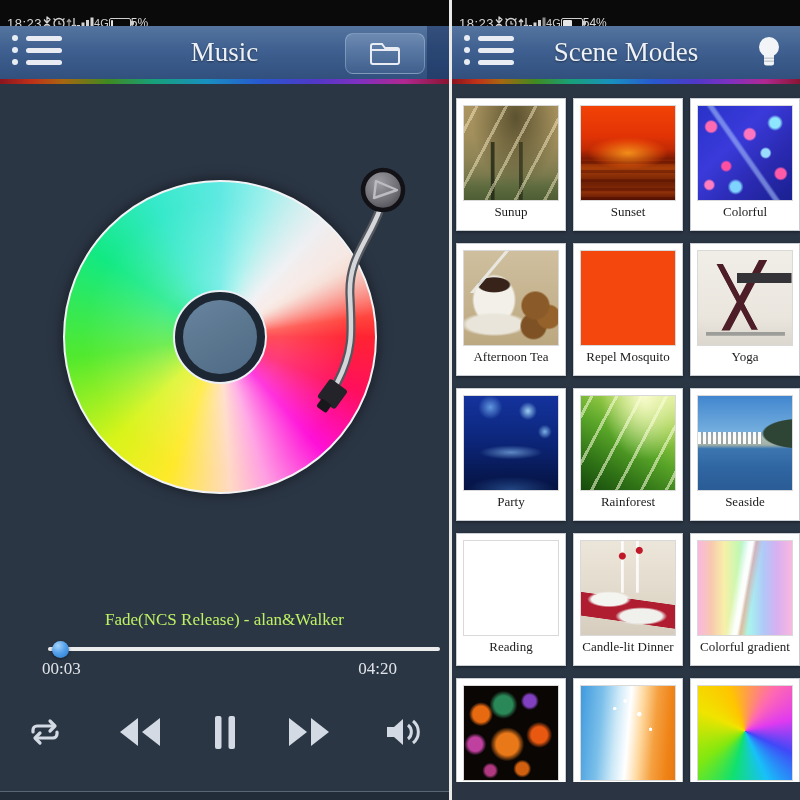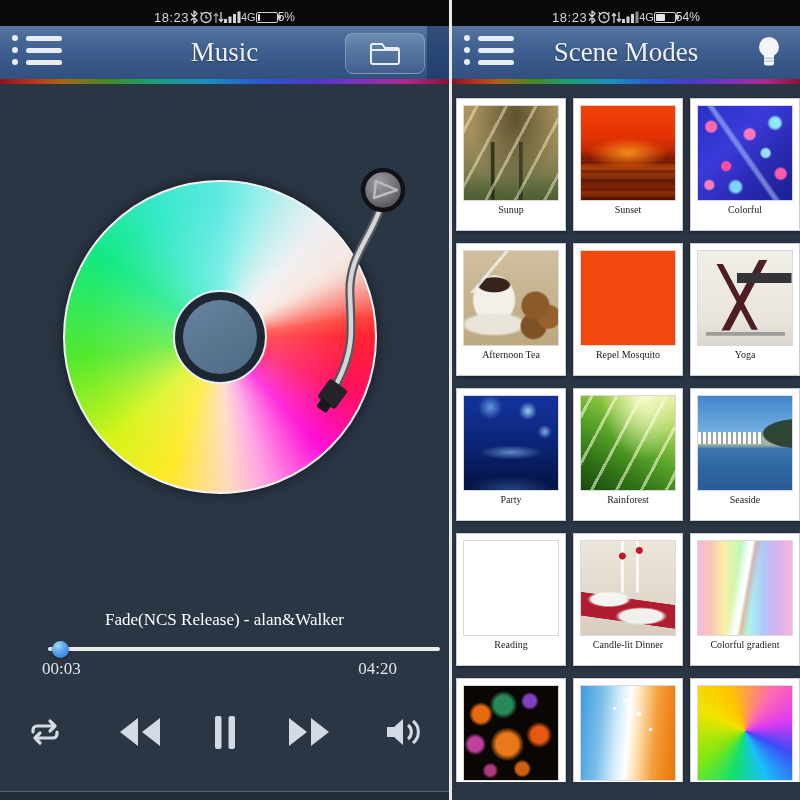--- a/index.html
+++ b/index.html
@@ -5,21 +5,21 @@
   html,body{margin:0;padding:0;background:#000;}
   .stage{position:relative;width:800px;height:800px;overflow:hidden;background:#000;
          font-family:"Liberation Sans",sans-serif;}
   .panel{position:absolute;top:0;height:800px;overflow:hidden;}
   .panel.left{left:0;width:449px;background:#2b3645;}
   .panel.right{left:452px;width:348px;background:#2b3645;}
   .divider{position:absolute;top:0;left:449px;width:3px;height:800px;background:#e9e9e9;z-index:30;}
 
   
   .statusbar{position:absolute;top:0;left:0;right:0;height:26px;background:#0a0a0a;
-             display:flex;align-items:center;justify-content:center;padding:4px 7px;
+             display:flex;align-items:center;justify-content:flex-start;padding:10px 7px;
              color:#d9d9d9;font-size:13px;}
   .sb-time{letter-spacing:.5px;}
   .sb-icons{display:flex;align-items:center;gap:0;}
   .sb-icons svg{display:block;}
   .net-label{font-size:11px;color:#cfcfcf;}
   .batt{position:relative;width:22px;height:11px;border:1.5px solid #cfcfcf;border-radius:2px;
         display:inline-block;box-sizing:border-box;}
   .batt::after{content:"";position:absolute;right:-4px;top:2px;width:2.5px;height:4.5px;background:#cfcfcf;border-radius:0 1px 1px 0;}
   .batt-fill{position:absolute;left:1px;top:1px;bottom:1px;background:#e6e6e6;border-radius:1px;}
   .batt-fill.low{width:2px;}
@@ -57,41 +57,41 @@
         background:radial-gradient(circle at 50% 50%,rgba(255,255,255,.18) 0 28%,rgba(255,255,255,0) 62%);}
   .disc::after{content:"";position:absolute;inset:0;border-radius:50%;
         background:conic-gradient(from 18deg at 50% 50%,rgba(255,255,255,0) 0deg,rgba(255,255,255,.55) 38deg,rgba(255,255,255,0) 72deg);}
   .hub{position:absolute;left:173px;top:290px;width:94px;height:94px;border-radius:50%;
        background:#1d2733;border:2px solid #eceff3;box-sizing:border-box;z-index:3;}
   .hub-core{position:absolute;inset:8px;border-radius:50%;
        background:linear-gradient(150deg,#68849f 0%,#5b768f 50%,#4f6a85 100%);}
   .tonearm{position:absolute;left:0;top:0;z-index:4;pointer-events:none;}
 
   .track-title{position:absolute;top:610px;left:0;right:0;text-align:center;
-       font-family:"Liberation Serif",serif;font-size:17px;color:#ffffff;}
+       font-family:"Liberation Serif",serif;font-size:17px;color:#bef264;}
   .slider{position:absolute;top:640px;left:48px;width:392px;height:18px;cursor:pointer;}
   .slider-track{position:absolute;top:7px;left:0;right:0;height:4px;border-radius:2px;background:#ececec;}
   .slider-thumb{position:absolute;top:1px;left:calc(3% - 8px);width:17px;height:17px;border-radius:50%;
        background:radial-gradient(circle at 35% 28%,#a6d4fb 0%,#54a0ea 45%,#2478cf 100%);
        box-shadow:0 1px 3px rgba(0,0,0,.5);}
   .times{position:absolute;top:659px;left:0;right:0;display:flex;justify-content:space-between;
        padding:0 52px 0 42px;font-family:"Liberation Serif",serif;font-size:17px;color:#e0e4ea;}
   .controls{position:absolute;top:708px;left:0;right:0;height:48px;display:flex;
        align-items:center;justify-content:space-between;padding:0 26px;}
   .ctrl{display:flex;align-items:center;justify-content:center;cursor:pointer;}
   .left-bottom{position:absolute;left:0;right:0;top:791px;height:9px;background:#222c39;border-top:1px solid #5a6574;}
 
   
   .grid{position:absolute;top:84px;left:0;right:0;bottom:0;display:flex;flex-wrap:wrap;
         align-content:flex-start;gap:12px 7px;padding:14px 0 0 4px;overflow:hidden;}
   .card{width:110px;height:133px;background:#fff;border:1px solid #c9ced4;box-sizing:border-box;
         padding:6px;box-shadow:0 1px 3px rgba(0,0,0,.45);cursor:pointer;}
   .thumb{width:96px;height:96px;border:1px solid #d9d9d9;box-sizing:border-box;}
   .card-label{margin-top:3px;text-align:center;font-family:"Liberation Serif",serif;
-        font-size:10px;color:#1b1b1b;white-space:nowrap;overflow:hidden;}
+        font-size:13px;color:#1b1b1b;white-space:nowrap;overflow:hidden;}
   .right-bottom{position:absolute;left:0;right:0;top:782px;height:18px;background:#2a3442;z-index:5;}
 
   
   .s-sunup{background:
     repeating-linear-gradient(118deg,rgba(255,240,200,0) 0 10px,rgba(255,242,205,.45) 10px 13px,rgba(255,240,200,0) 13px 26px),
     radial-gradient(ellipse at 55% 12%,rgba(60,55,28,.7),rgba(60,55,28,0) 60%),
     linear-gradient(90deg,rgba(35,40,22,0) 28%,rgba(35,40,22,.85) 29% 32%,rgba(35,40,22,0) 33% 58%,rgba(35,40,22,.7) 59% 62%,rgba(35,40,22,0) 63%) 0 100%/100% 62% no-repeat,
     linear-gradient(180deg,#ab9560 0%,#a08e5c 35%,#8d8355 58%,#7d7b4e 72%,#5d6b3e 86%,#4f5d35 100%);}
   .s-sunset{background:
     radial-gradient(ellipse 55% 22% at 50% 50%,rgba(255,160,30,.85),rgba(255,100,10,.3) 60%,rgba(255,100,10,0) 78%),

